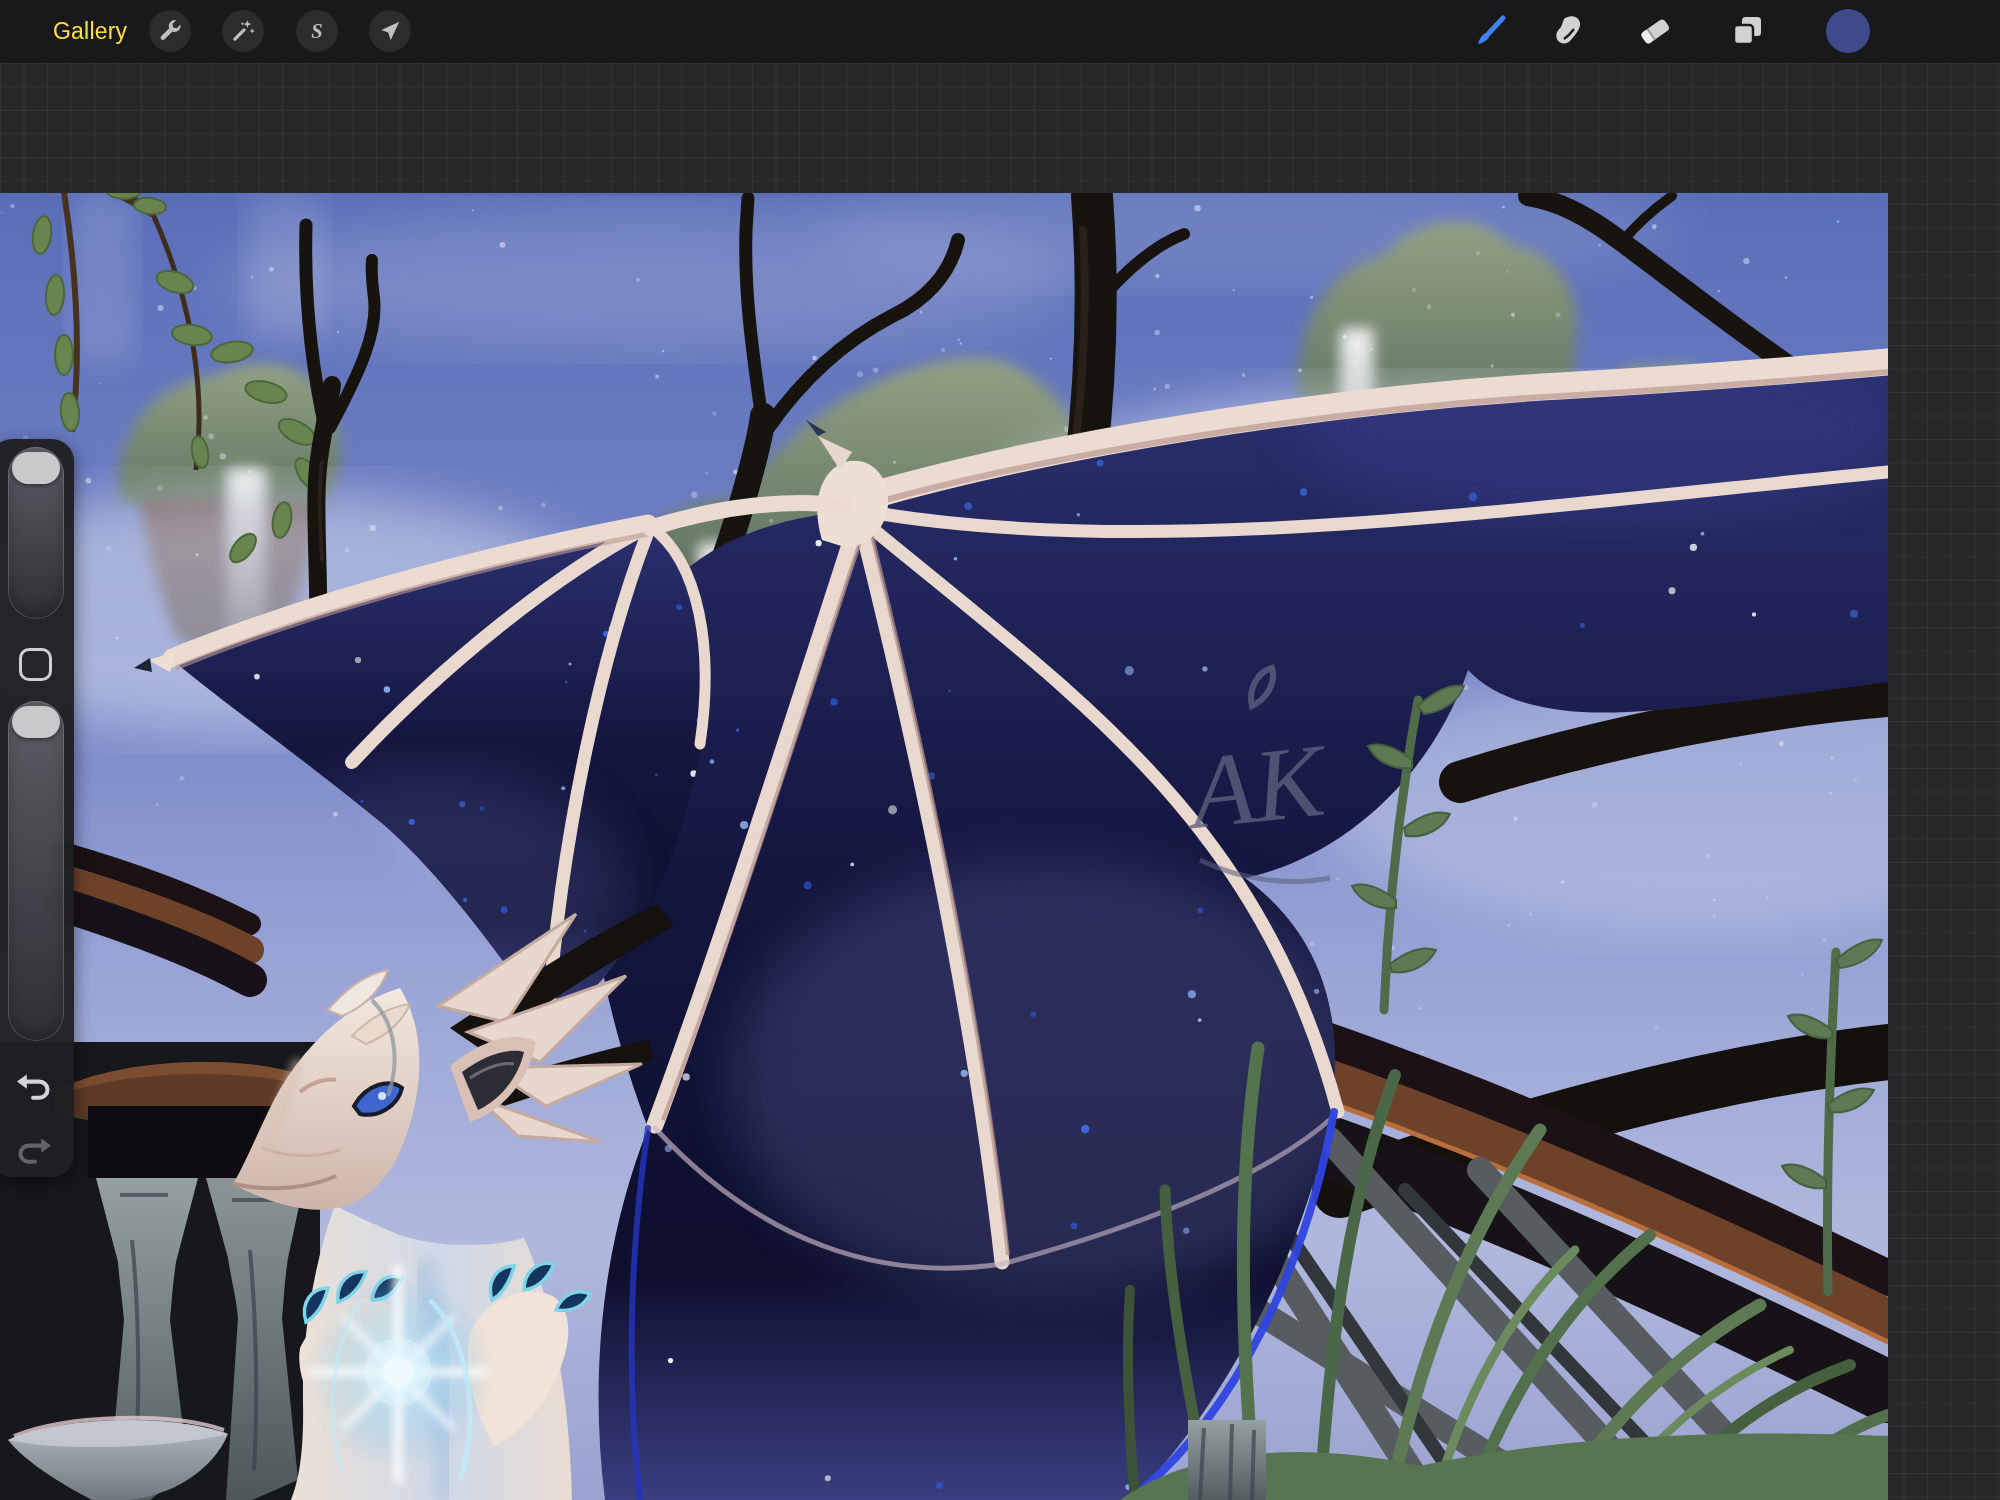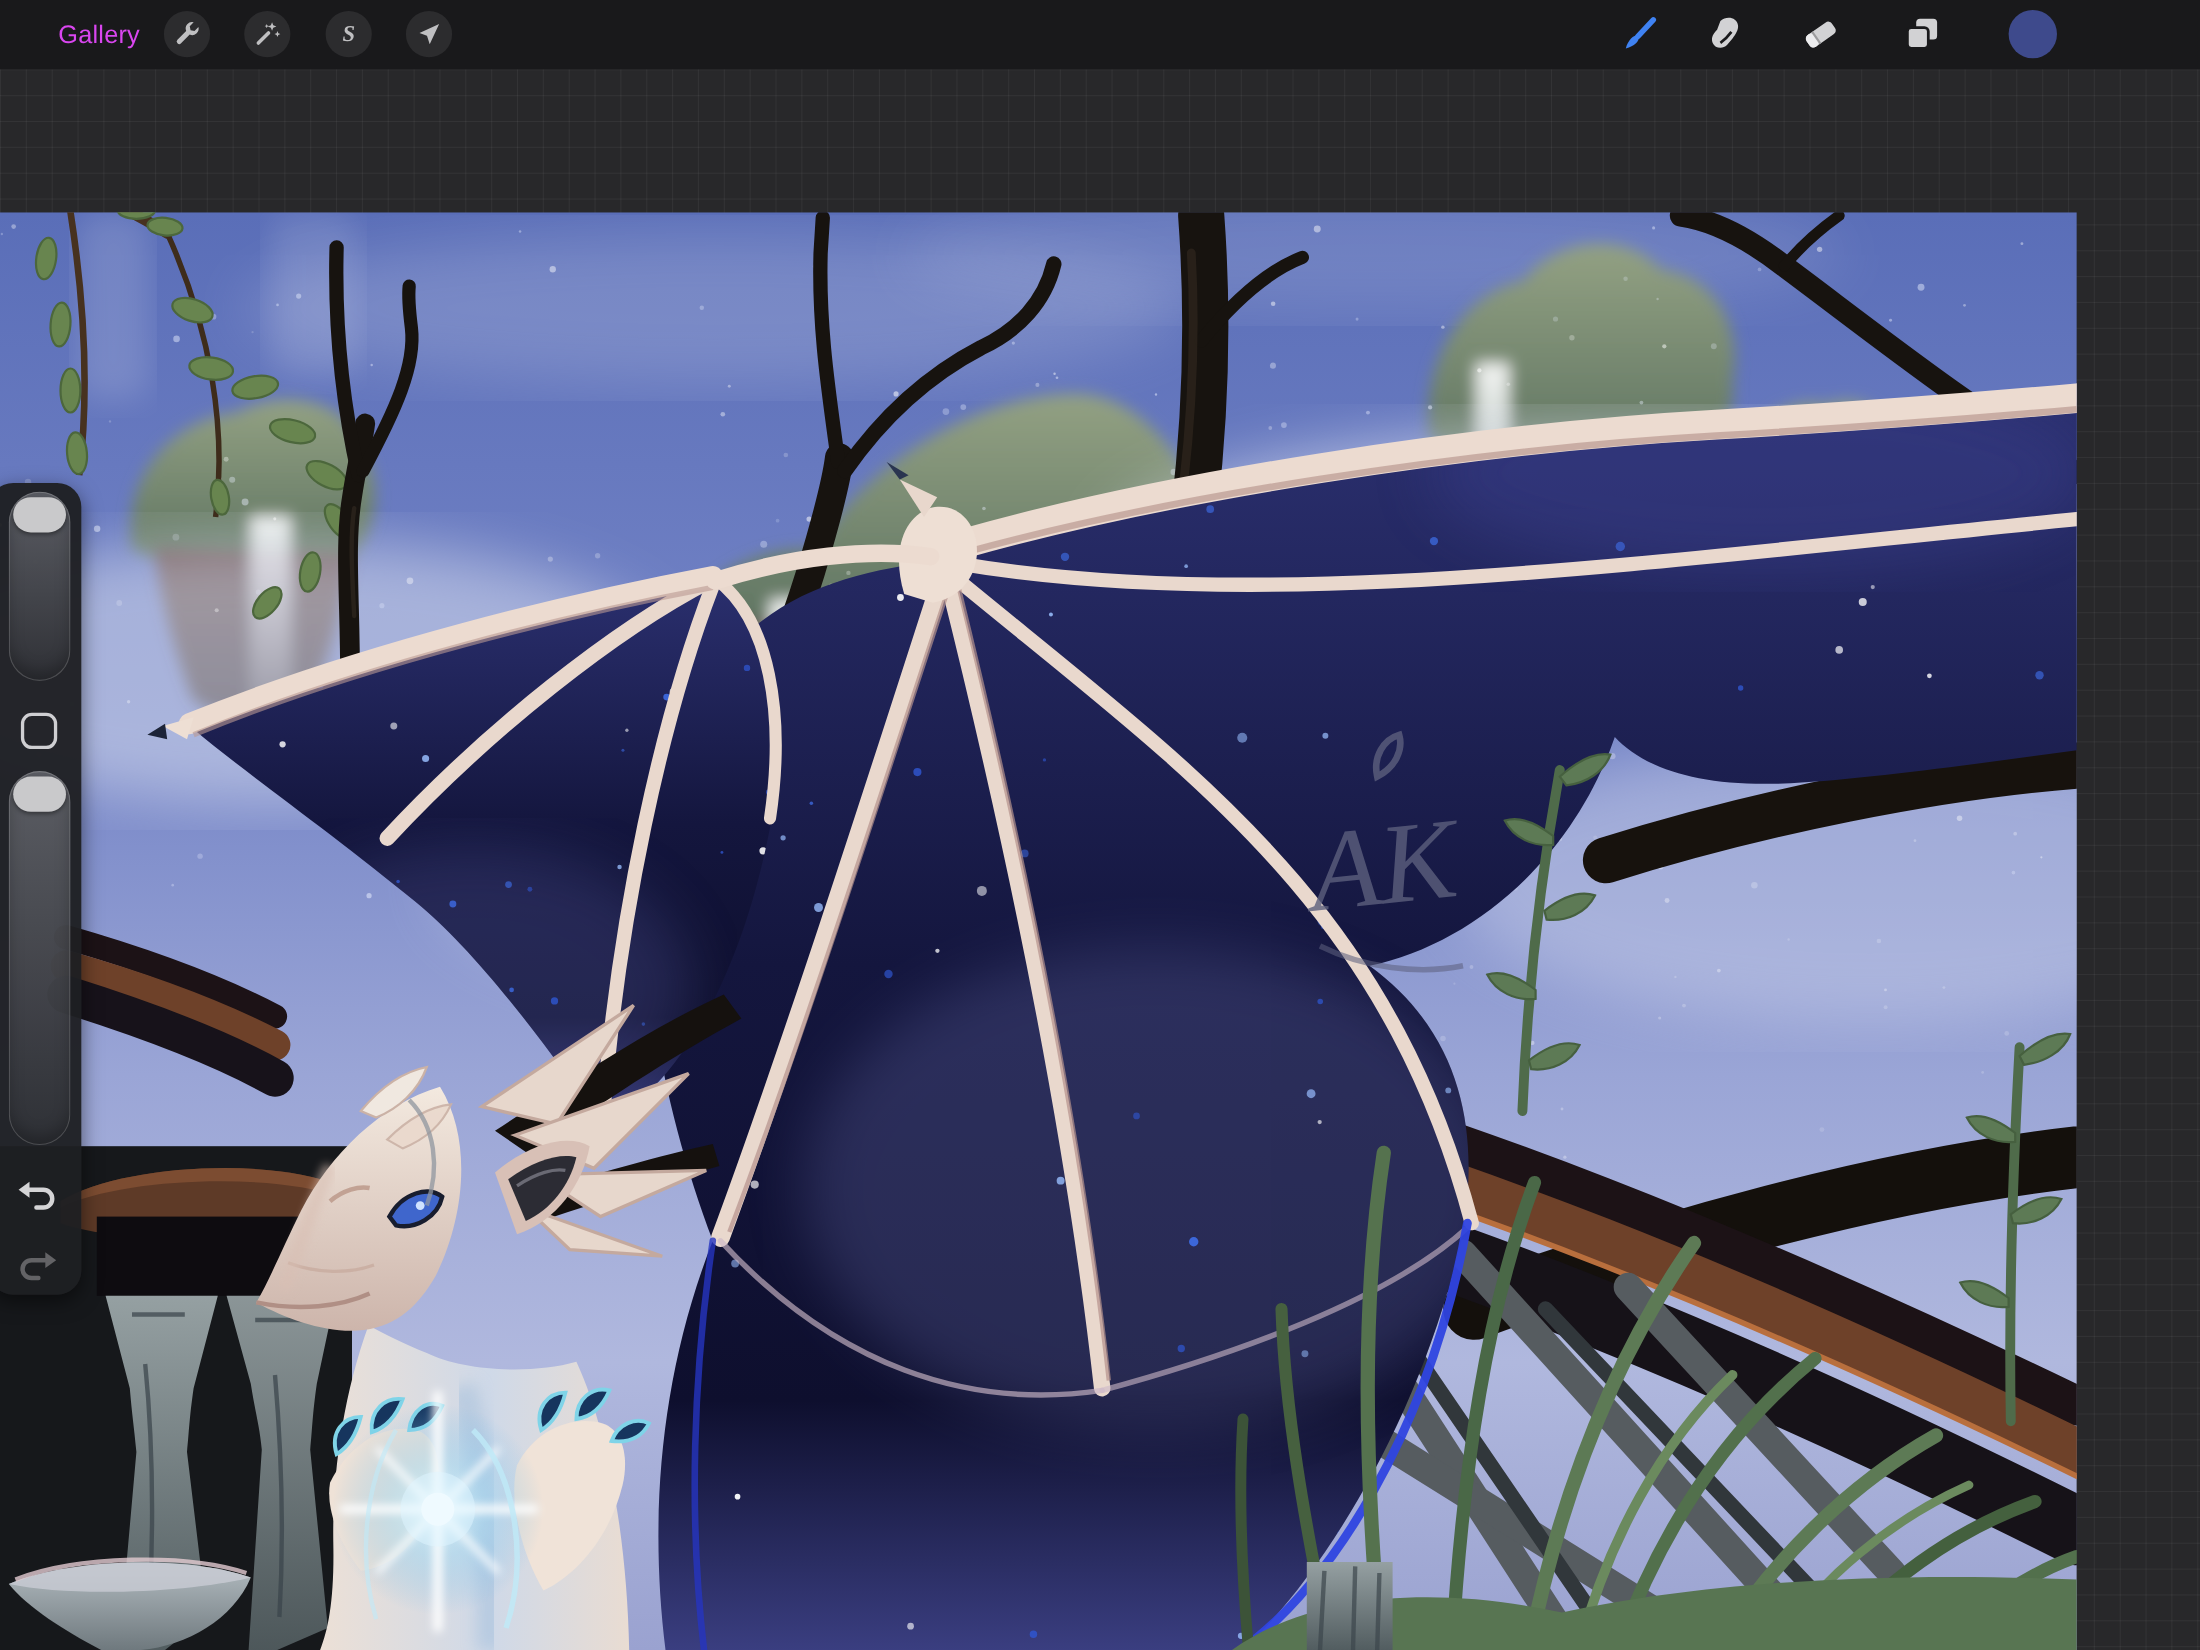--- a/index.html
+++ b/index.html
@@ -3,21 +3,21 @@
 <meta charset="utf-8">
 <style>
   html,body{margin:0;padding:0;background:#111;}
   #stage{position:relative;width:2000px;height:1500px;overflow:hidden;
          font-family:"Liberation Sans", sans-serif;background:#29292b;}
 
   
   #topbar{position:absolute;left:0;top:0;width:2000px;height:63px;
           background:#19191b;z-index:30;display:flex;align-items:center;}
   #gallery{position:absolute;left:53px;top:0;height:63px;display:flex;align-items:center;
-           color:#d946ef;font-size:23px;letter-spacing:.2px;cursor:default;}
+           color:#fde047;font-size:23px;letter-spacing:.2px;cursor:default;}
   .toolbtn{position:absolute;top:10px;width:42px;height:42px;border-radius:21px;
            background:#2c2c2e;display:flex;align-items:center;justify-content:center;}
   .toolbtn svg{display:block;}
   .plainbtn{position:absolute;top:8px;width:46px;height:46px;display:flex;
             align-items:center;justify-content:center;}
   #swatch{position:absolute;top:9px;width:44px;height:44px;border-radius:50%;}
 
   
   #workspace{position:absolute;left:0;top:63px;width:2000px;height:1437px;
      background-color:#28282a;

